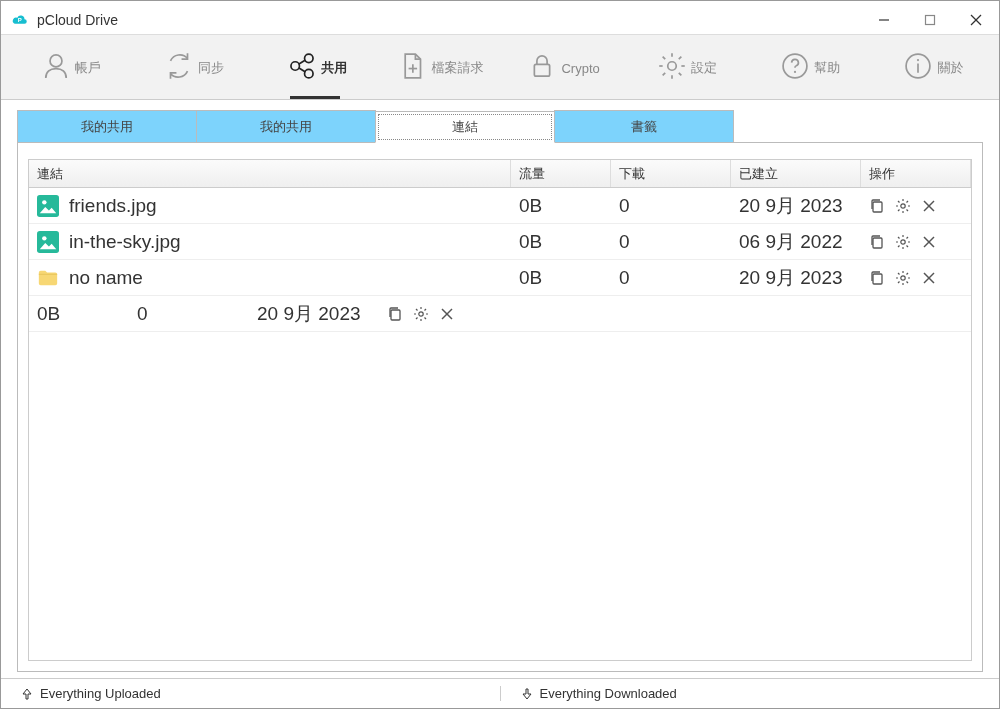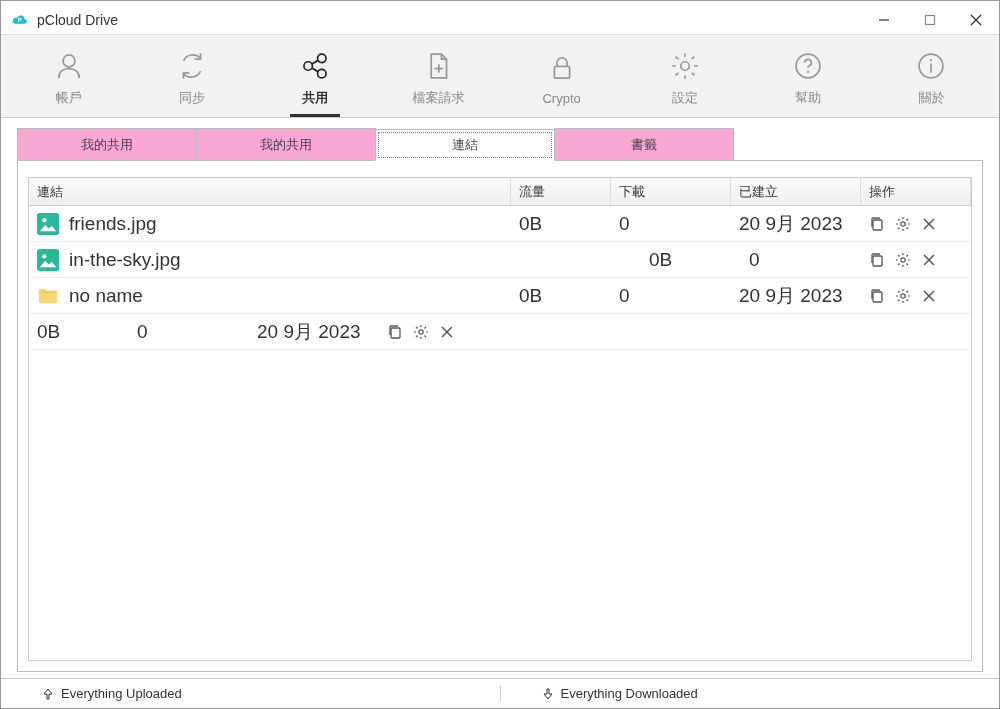--- a/index.html
+++ b/index.html
@@ -45,21 +45,20 @@
   
   .toolbar {
     display: flex;
     background: #f2f2f2;
     border-bottom: 1px solid #ccc;
     padding: 0 6px;
   }
   .toolbar .tool {
     flex: 1;
     display: flex;
-    flex-direction: column;
     align-items: center;
     justify-content: center;
     padding: 12px 0 10px;
     color: #888;
     position: relative;
     cursor: pointer;
   }
   .toolbar .tool .ticon { width: 38px; height: 38px; display:flex; align-items:center; justify-content:center; margin-bottom:4px;}
   .toolbar .tool .tlabel { font-size: 13px; }
   .toolbar .tool.active { color: #333; font-weight: bold; }
@@ -75,21 +74,21 @@
   .subtabs {
     display: flex;
     border-bottom: 1px solid #bbb;
   }
   .subtab {
     width: 180px;
     height: 32px;
     display: flex; align-items: center; justify-content: center;
     border: 1px solid #bbb;
     border-bottom: none;
-    background: #f9a8d4;
+    background: #7dd3fc;
     margin-right: -1px;
     cursor: pointer;
     font-size: 13px;
     color: #444;
     position: relative;
   }
   .subtab.active {
     background: #fff;
     top: 1px;
     border-bottom: 1px solid #fff;
@@ -147,21 +146,21 @@
   
   .statusbar {
     height: 30px;
     border-top: 1px solid #ccc;
     display: flex;
     align-items: center;
     font-size: 13px;
     color: #333;
     background: #fff;
   }
-  .statusbar .half { flex:1; display:flex; align-items:center; padding:0 42px; gap:8px;}
+  .statusbar .half { flex:1; display:flex; align-items:center; padding:0 21px; gap:8px;}
   .statusbar .half:first-child { border-right:1px solid #ccc; }
   .arrow { width:10px; height:12px; }
 
   svg { display:block; }
 </style>
 </head>
 <body>
 
 <div class="titlebar">
   <span class="app-icon">
@@ -361,20 +360,21 @@
               <svg viewBox="0 0 24 24" width="22" height="22">
                 <rect width="24" height="24" rx="3" fill="#26b99a"></rect>
                 <circle cx="8" cy="8" r="2.4" fill="#fff"></circle>
                 <path d="M3 20l6-7 4 4 3-3 5 6z" fill="#fff"></path>
               </svg>
             </span>
             <span>in-the-sky.jpg</span>
           </div>
           <div class="col col-traffic">0B</div>
           <div class="col col-downloads">0</div>
+          <div class="col col-created">06 9月 2022</div>
           <div class="col col-actions">
             <span class="action-icon">
               <svg viewBox="0 0 16 16">
                 <rect x="4" y="4" width="9" height="10" rx="1" fill="none" stroke="#555" stroke-width="1.3"></rect>
                 <path d="M3 11V3a1 1 0 0 1 1-1h7" fill="none" stroke="#555" stroke-width="1.3"></path>
               </svg>
             </span>
             <span class="action-icon">
               <svg viewBox="0 0 16 16">
                 <circle cx="8" cy="8" r="2.2" fill="none" stroke="#555" stroke-width="1.2"></circle>

